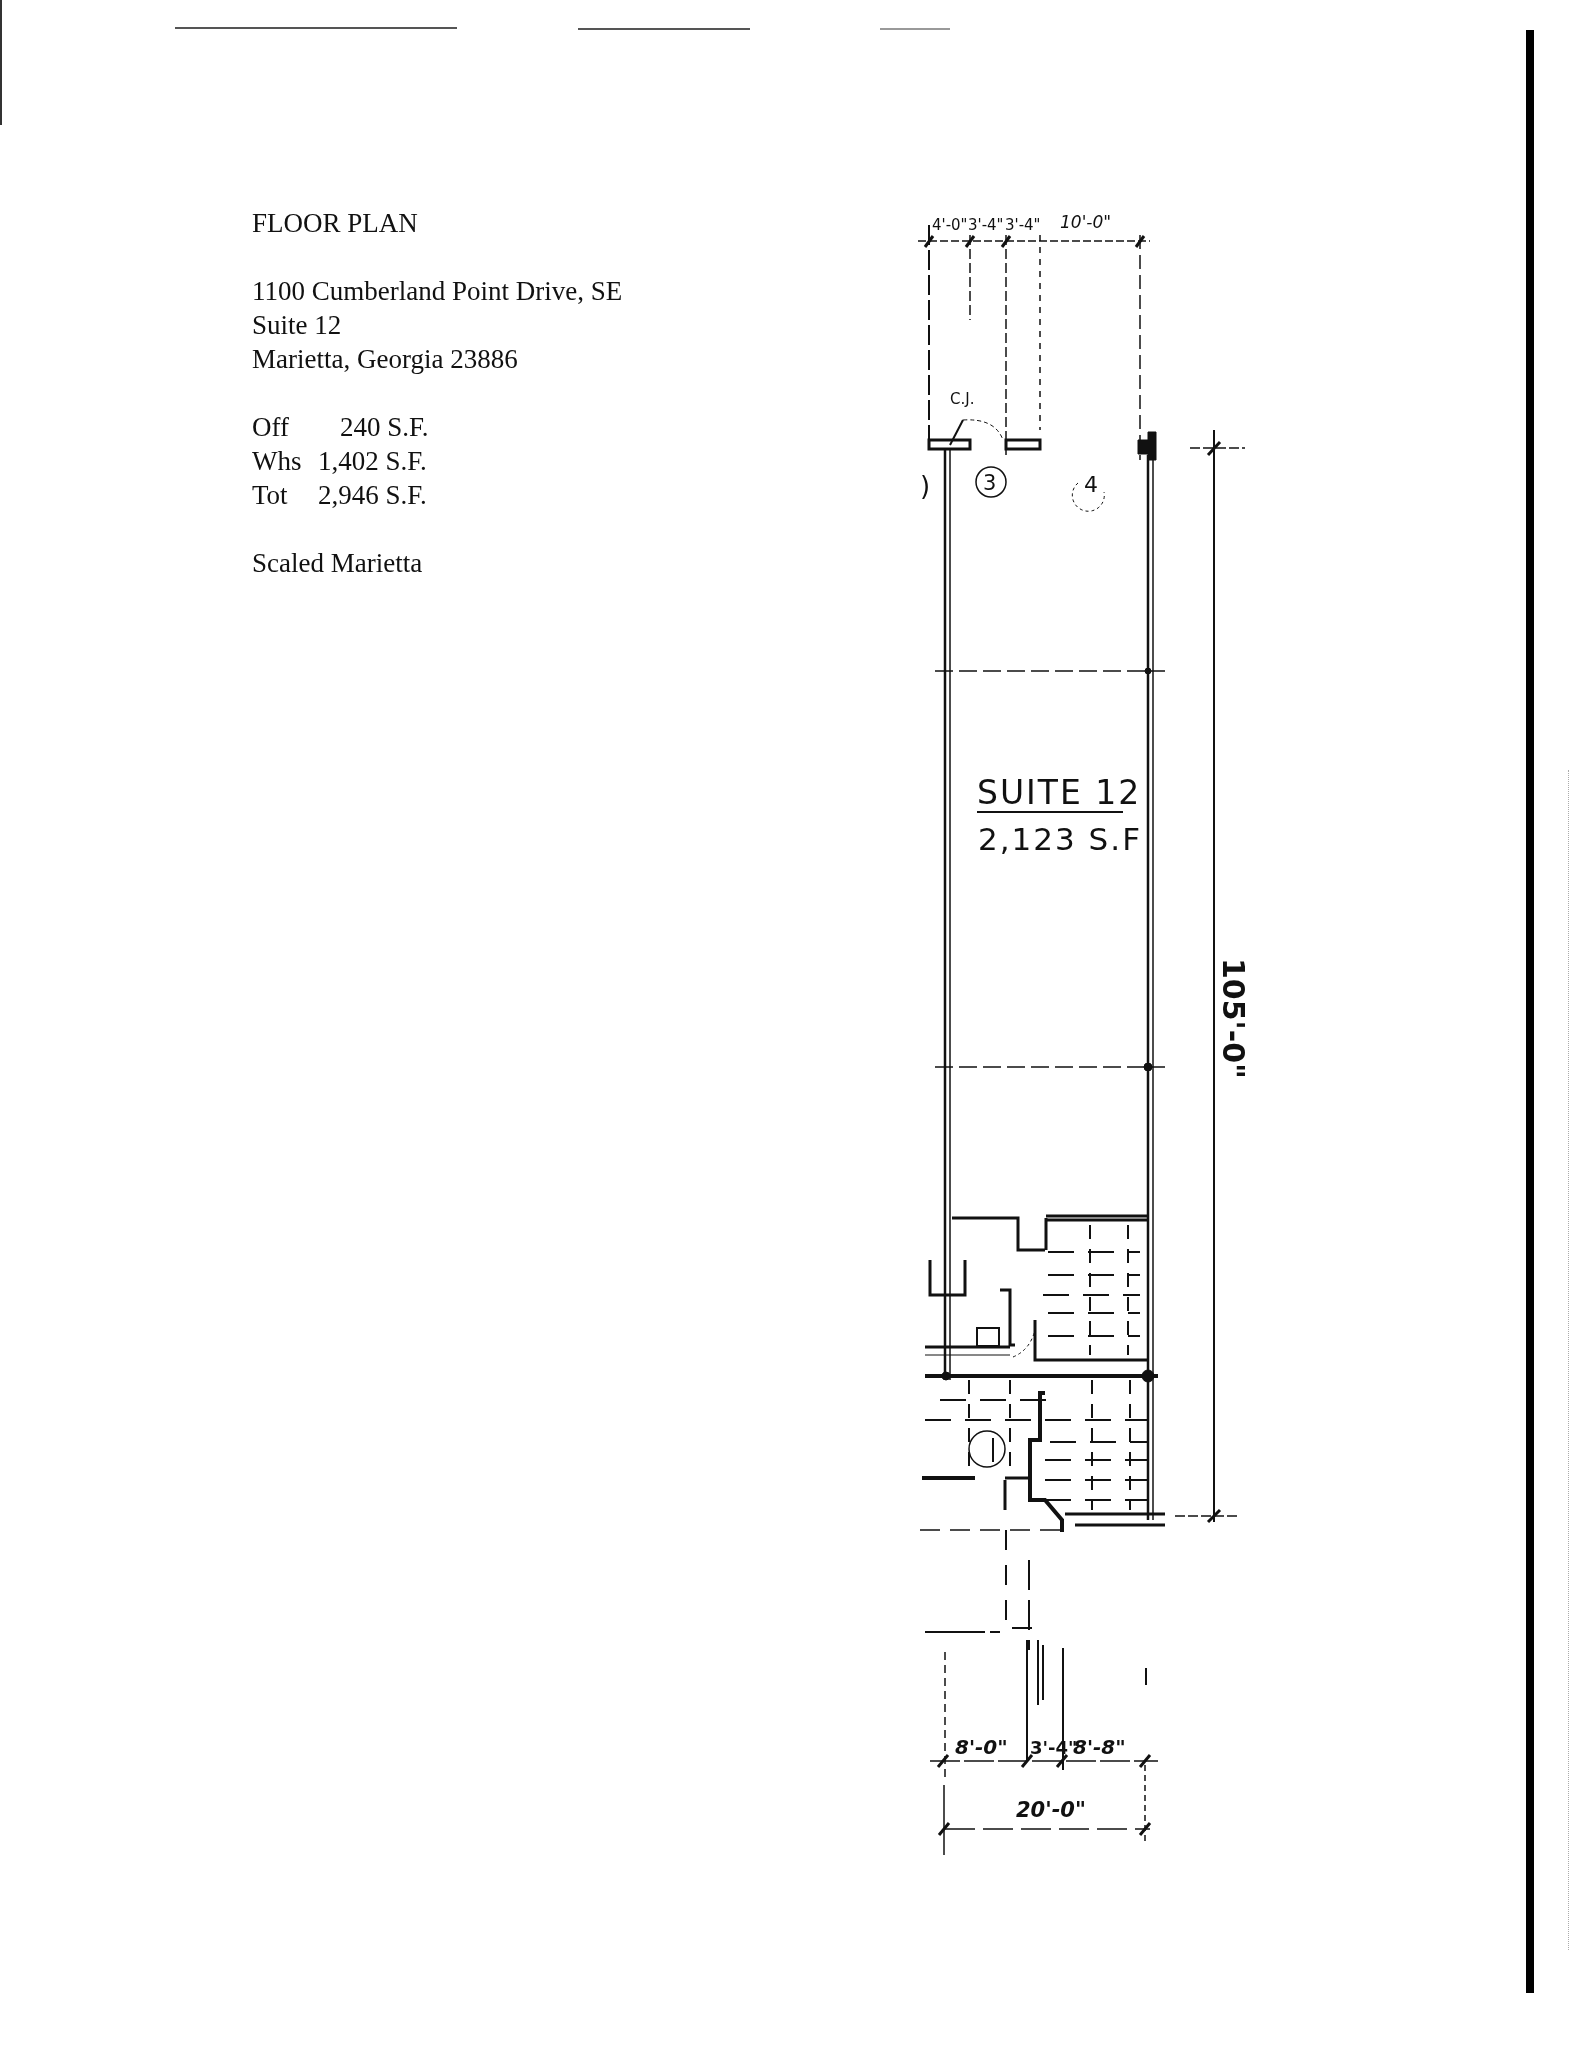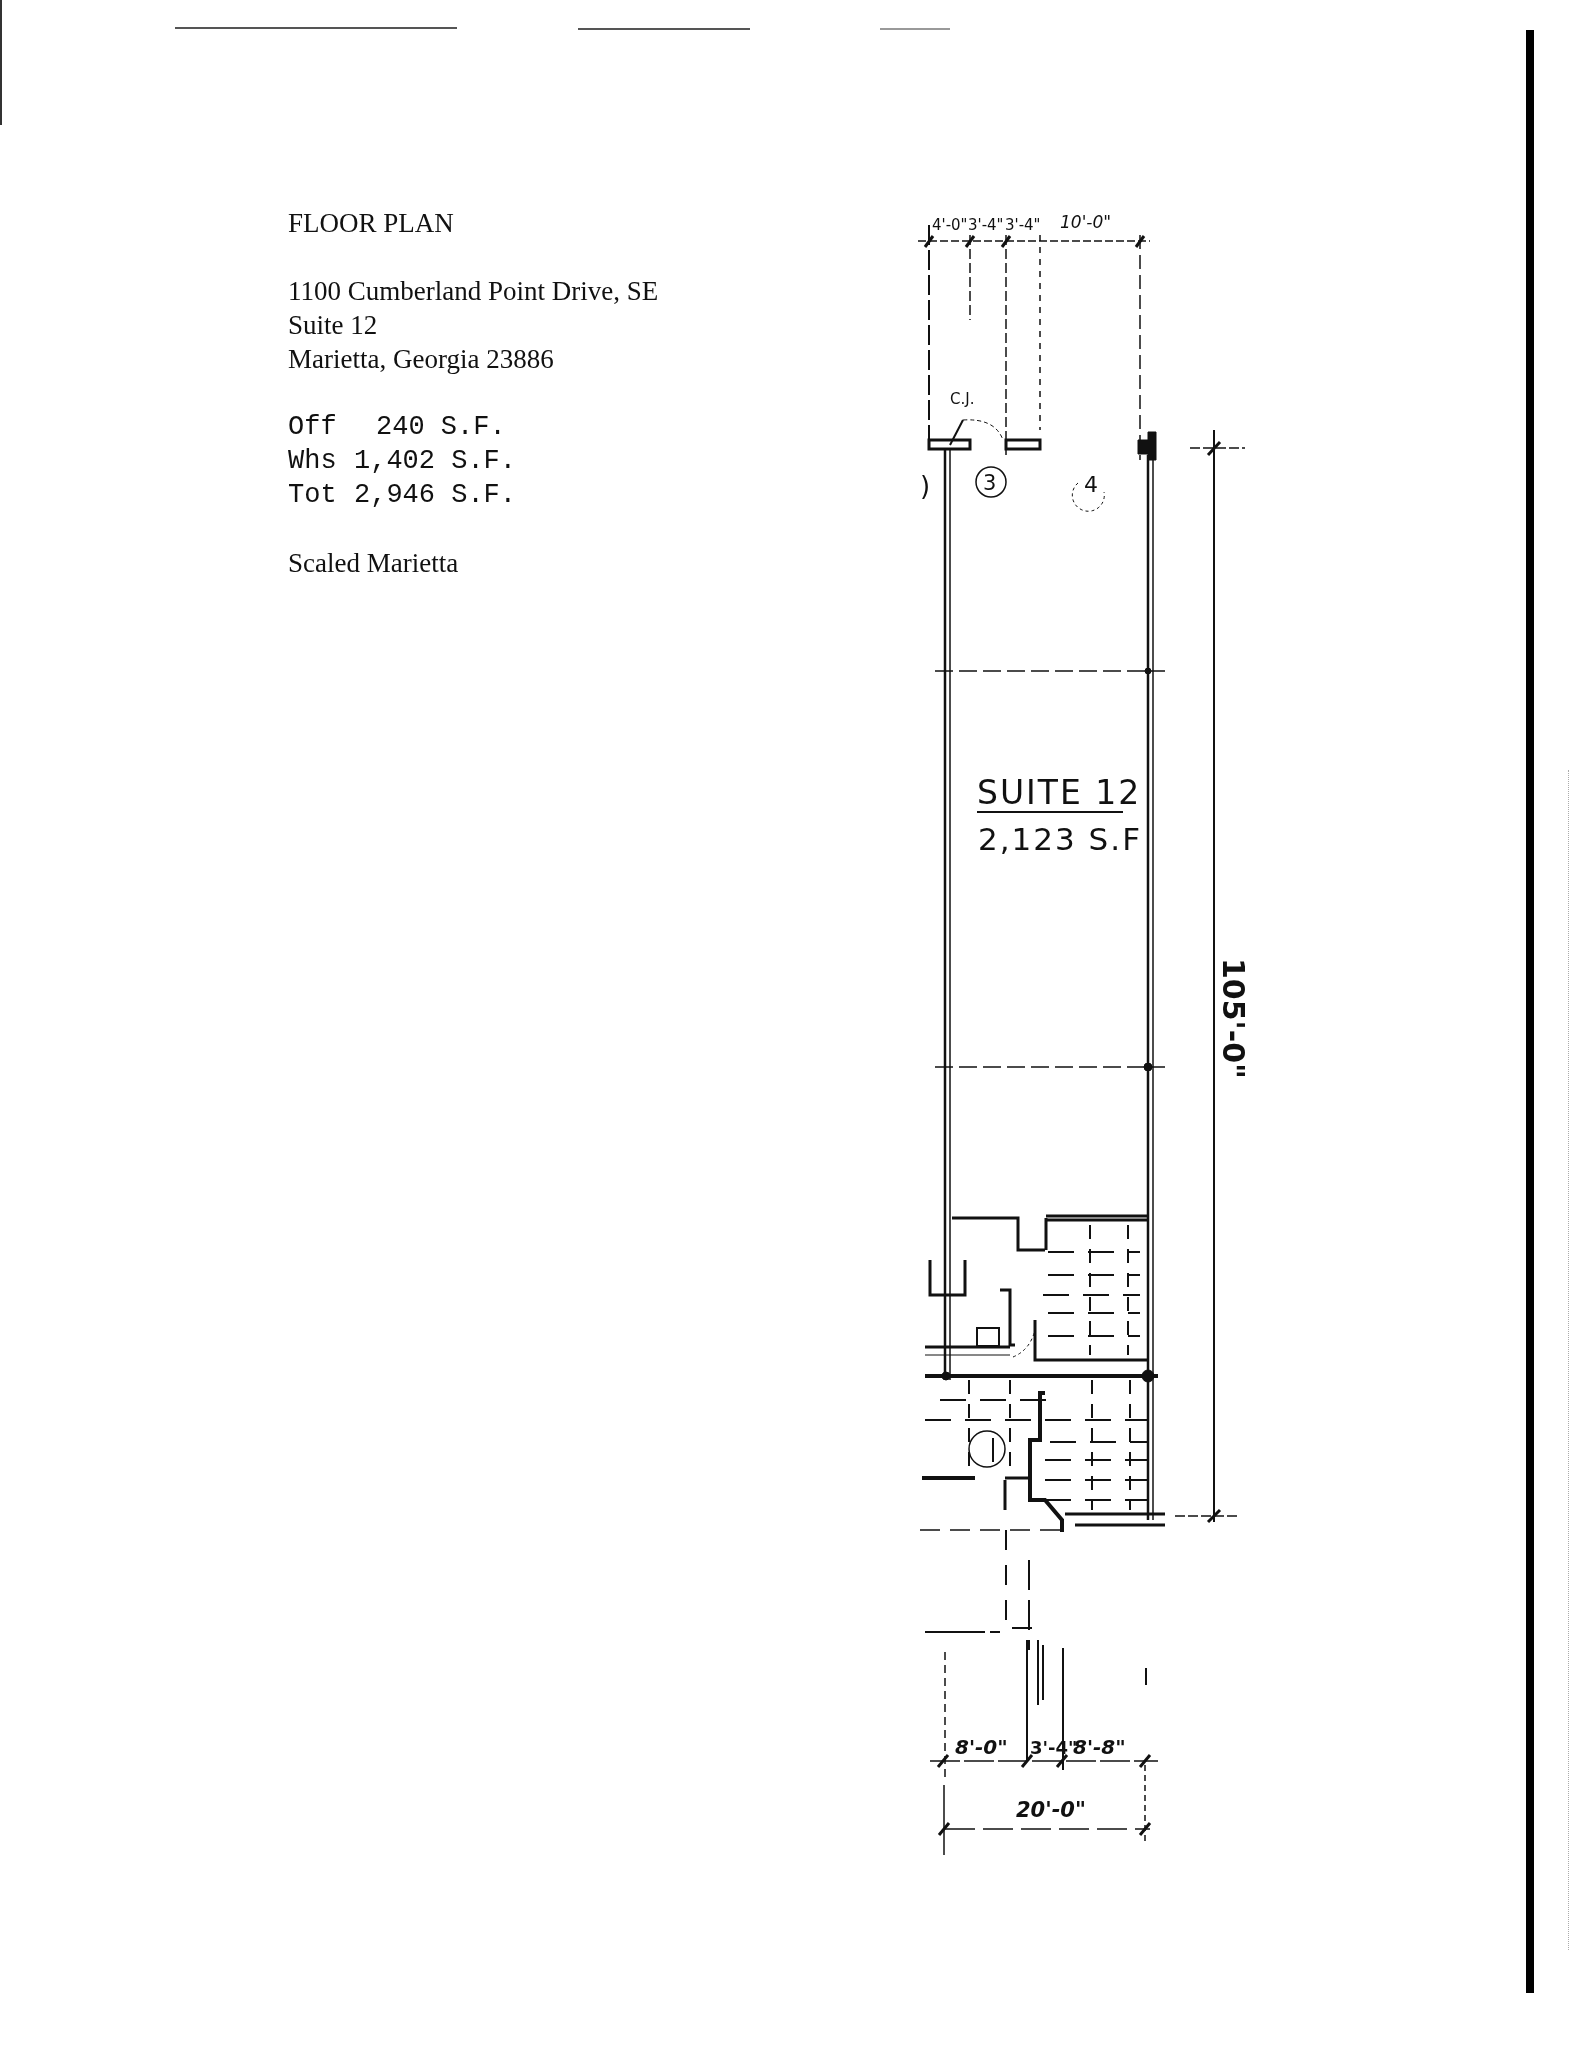--- a/index.html
+++ b/index.html
@@ -1,23 +1,23 @@
 <!DOCTYPE html>
 <html><head>
 <meta charset="utf-8">
 <style>
   html, body { margin:0; padding:0; background:#ffffff; }
   body { width:1583px; height:2048px; position:relative; overflow:hidden; font-family:"Liberation Serif", serif; color:#111; }
   .rule { position:absolute; height:2px; background:#555; }
   .leftedge { position:absolute; left:0; top:0; width:2px; height:125px; background:#333; }
   .rightbar { position:absolute; left:1526px; top:30px; width:8px; height:1963px; background:#000; }
   .rightdots { position:absolute; left:1568px; top:770px; width:0; height:1180px; border-left:1px dotted #aaa; }
-  .textblock { position:absolute; left:252px; top:206px; font-size:27px; line-height:34px;margin-left:36px; }
+  .textblock { position:absolute; left:252px; top:206px; font-size:27px; line-height:34px; }
   .textblock .gap { height:34px; }
-  .area-row { display:flex;font-family:Liberation Mono, monospace; }
+  .area-row { display:flex; }
   .area-row .lbl { width:70px; }
   .area-row .val { width:66px; text-align:right; }
   svg.plan { position:absolute; left:0; top:0; }
   .hand { font-family:"DejaVu Sans", sans-serif; fill:#111; }
 </style>
 </head>
 <body>
 
 <div class="rule" style="left:175px; top:27px; width:282px;"></div>
 <div class="rule" style="left:578px; top:28px; width:172px;"></div>

